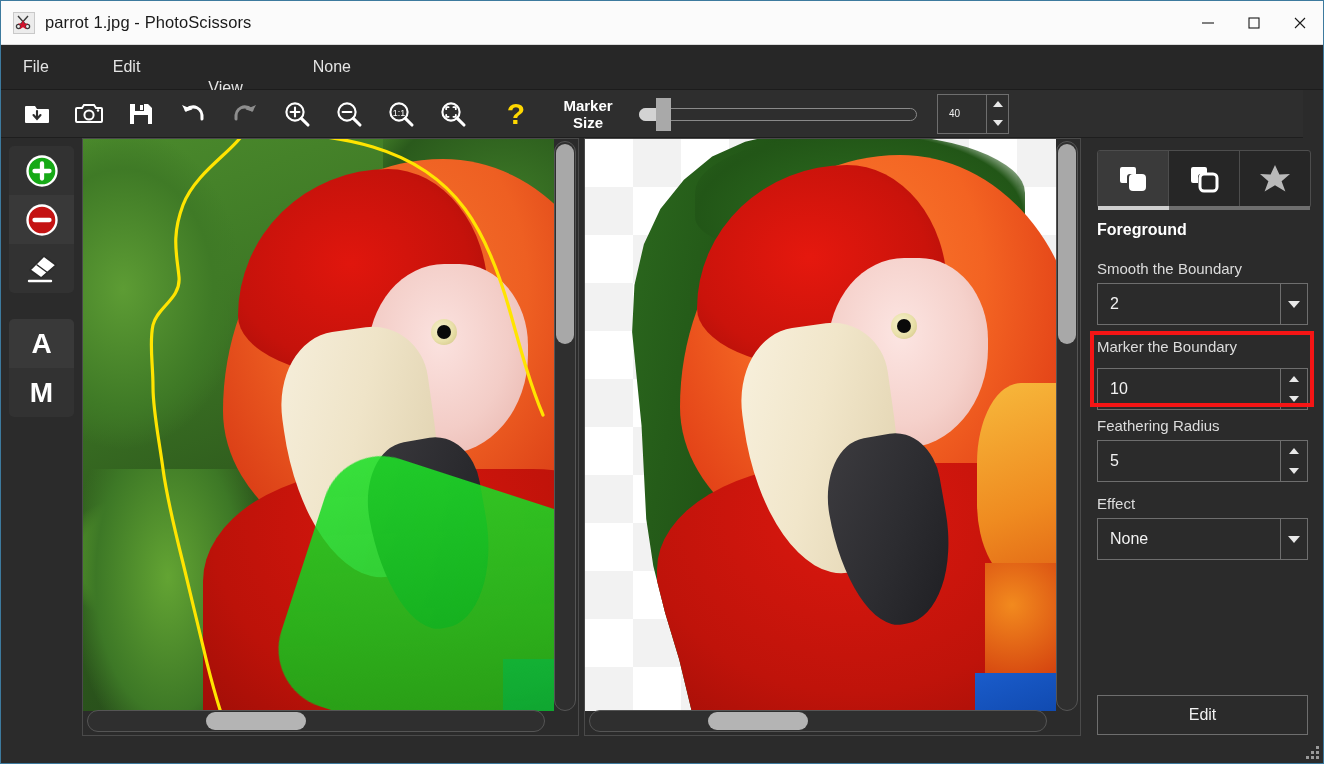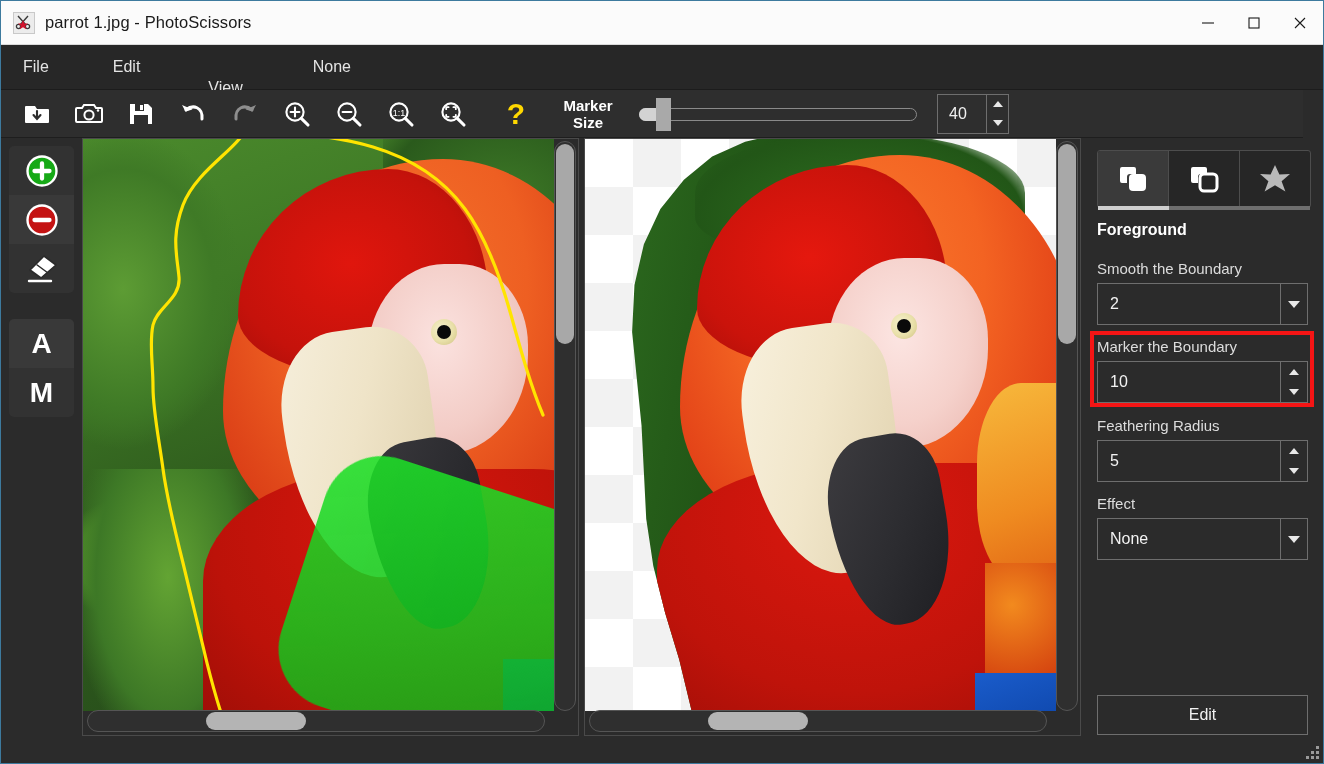--- a/index.html
+++ b/index.html
@@ -92,21 +92,21 @@
   }
   #slider-thumb {
     position: absolute; left: 25px; top: 7px; width: 15px; height: 33px;
     background: #a9a9a9;
   }
   #spin-wrap {
     margin-left: 18px; width: 72px; height: 40px; flex: none;
     border: 1px solid #6e6e6e; background: #2e2e2e; display: flex;
   }
   #spin-value {
-    flex: 1; color: #f0f0f0; font-size: 16px; display: flex; align-items: center;
+    flex: 1; color: #f0f0f0; font-size: 10px; display: flex; align-items: center;
     padding-left: 11px;
   }
   #spin-btns {
     width: 22px; border-left: 1px solid #6e6e6e; display: flex; flex-direction: column;
   }
   .spin-arrow {
     flex: 1; display: flex; align-items: center; justify-content: center; cursor: default;
   }
   .tri-up { width:0;height:0;border-left:5px solid transparent;border-right:5px solid transparent;border-bottom:6px solid #e8e8e8; }
   .tri-down { width:0;height:0;border-left:5px solid transparent;border-right:5px solid transparent;border-top:6px solid #e8e8e8; }
@@ -307,21 +307,21 @@
   }
   .caret { width:0;height:0;border-left:6px solid transparent;border-right:6px solid transparent;border-top:7px solid #e8e8e8; }
   .spin-col {
     width: 27px; border-left: 1px solid #6e6e6e; display: flex; flex-direction: column;
   }
 
   
   #lbl-smooth  { top: 122px; }
   #box-smooth  { top: 145px; }
   #lbl-offset  { top: 200px; }
-  #box-offset  { top: 223px; }
+  #box-offset  { top: 230px; }
   #lbl-feather { top: 279px; }
   #box-feather { top: 302px; }
   #lbl-effect  { top: 357px; }
   #box-effect  { top: 380px; }
 
   #highlight-box {
     position: absolute; left: 4px; top: 193px; width: 224px; height: 76px;
     border: 4px solid #f51515; pointer-events: none;
   }
 

